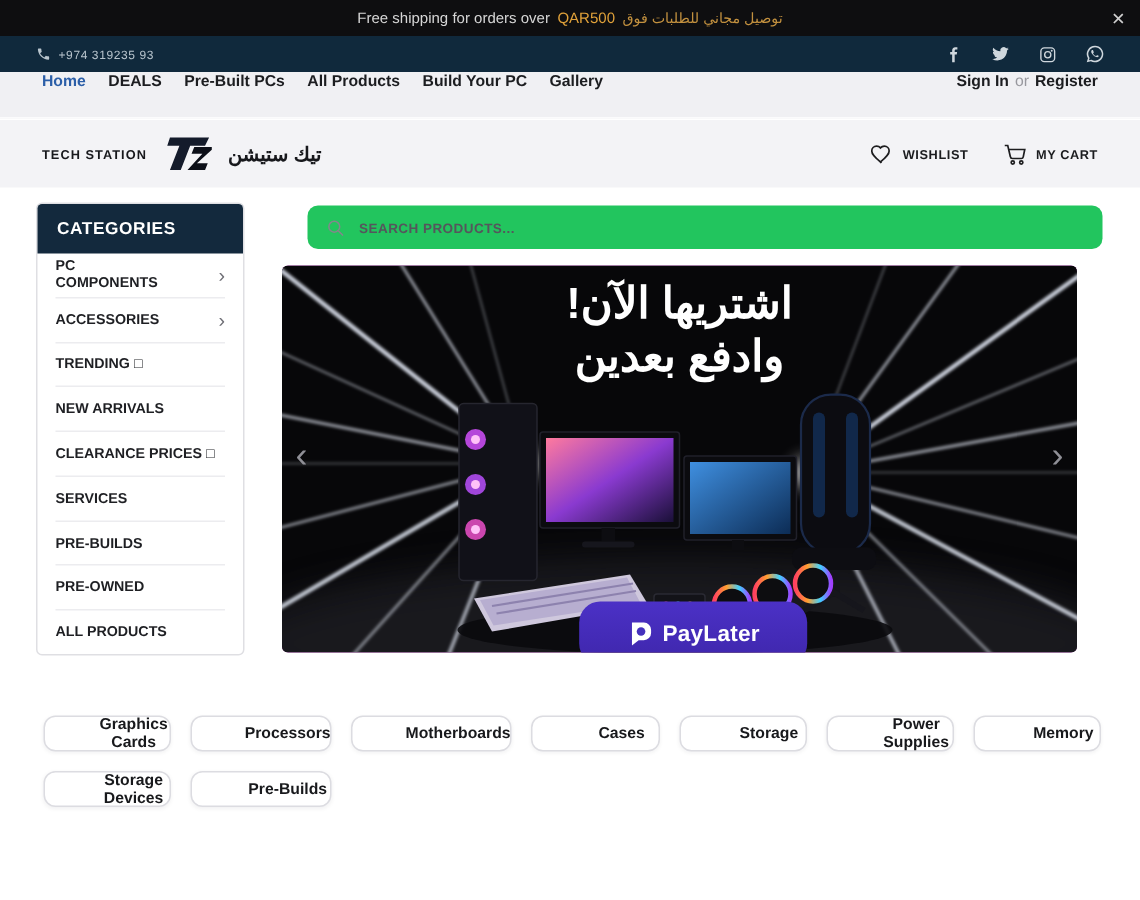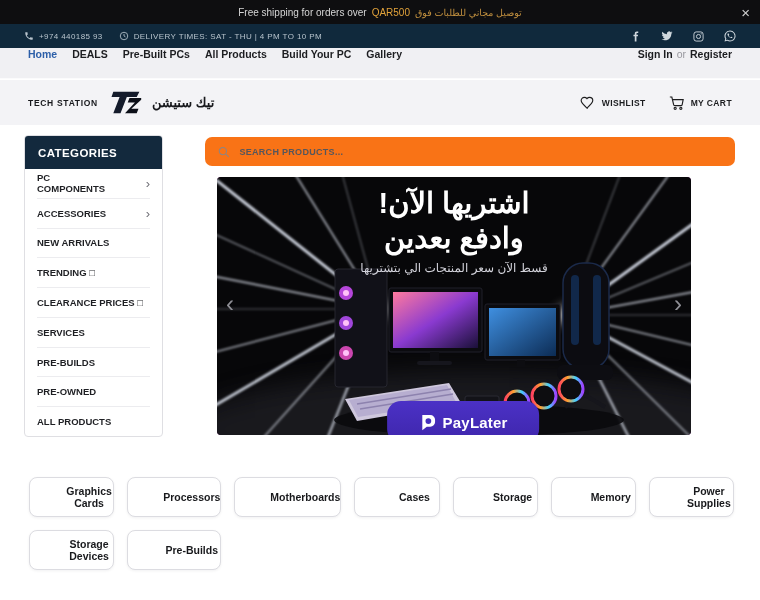--- a/index.html
+++ b/index.html
@@ -71,32 +71,32 @@
   .sidebar-item {
     flex:1; display:flex; align-items:center; justify-content:space-between;
     border-bottom:1px solid #ececef; font-size:9.5px; font-weight:bold;
     color:#1e1f23; cursor:pointer;gap:26px;
   }
   .sidebar-item:last-child { border-bottom:none; }
   .sidebar-item .chev { color:#6f6f76; font-size:13px; font-weight:normal; }
   
   .searchbar {
     position:absolute; left:205px; top:137px; width:530px; height:29px;
-    background:#f97316; border-radius:7px; display:flex; align-items:center;
+    background:#22c55e; border-radius:7px; display:flex; align-items:center;
     padding:0 12px; gap:9px;
   }
   .searchbar input {
     border:none; background:transparent; outline:none; width:100%;
     font-size:9px; letter-spacing:.3px; color:#333;
     font-family:"Liberation Sans", sans-serif; font-weight:600;
   }
   .searchbar input::placeholder { color:#55565c; opacity:1; }
   
   .banner {
-    position:absolute; left:217px; top:177px; width:474px; height:258px;
+    position:absolute; left:188px; top:177px; width:530px; height:258px;
     background:#701a75; border-radius:4px; overflow:hidden;
   }
   .banner-scene { position:absolute; inset:0; }
   .banner-copy { position:absolute; top:9px; left:0; right:0; text-align:center;
     color:#fff; direction:rtl; z-index:2; }
   .headline { font-size:29px; font-weight:bold; line-height:35px; }
   .subtitle { margin-top:5px; font-size:12px; color:#d2d2da; font-weight:normal; }
   .pl-pill {
     position:absolute; left:50%; transform:translateX(-44%); top:224px;
     width:152px; height:42px; background:linear-gradient(#4b31c6,#3e26ab);
@@ -109,21 +109,21 @@
     color:#8f8f96; cursor:pointer; line-height:1; z-index:4;
     background:none; border:none; font-family:inherit;
   }
   .arrow-prev { left:9px; } .arrow-next { right:9px; }
   
   .quicklinks {
     position:absolute; left:29px; top:477px; width:705px;
     display:grid; grid-template-columns:repeat(7,1fr); gap:13px;
   }
   .ql-btn {
-    height:40px; background:#fff; border:1px solid #dcdce1; border-radius:8px;
+    height:24px; background:#fff; border:1px solid #dcdce1; border-radius:8px;
     box-shadow:0 1px 3px rgba(20,20,30,.06); display:flex; align-items:center;
     justify-content:center; font-size:10.5px; font-weight:600; color:#18191c;
     cursor:pointer; font-family:inherit;padding-left:35px;
   }
 </style>
 </head>
 <body>
 
 <div class="announce">
   <span>Free shipping for orders over</span>
@@ -131,28 +131,21 @@
   <span class="ar">توصيل مجاني للطلبات فوق</span>
   <button class="announce-close">×</button>
 </div>
 
 <div class="infobar">
   <div class="infobar-left">
     <span class="info-item">
       <svg width="10" height="10" viewBox="0 0 24 24" fill="#b8c4cd">
           <path d="M6.6 10.8c1.4 2.8 3.8 5.1 6.6 6.6l2.2-2.2c.3-.3.7-.4 1-.2 1.1.4 2.3.6 3.6.6.6 0 1 .4 1 1V20c0 .6-.4 1-1 1C10.8 21 3 13.2 3 4c0-.6.4-1 1-1h3.5c.6 0 1 .4 1 1 0 1.2.2 2.4.6 3.6.1.3 0 .7-.2 1l-2.3 2.2z"></path>
         </svg>
-      <span>+974 440185 93</span>
-    </span>
-    <span class="info-item">
-      <svg width="10" height="10" viewBox="0 0 24 24" fill="none" stroke="#b8c4cd" stroke-width="2">
-          <circle cx="12" cy="12" r="9"></circle>
-          <path d="M12 7v5l3.5 2"></path>
-        </svg>
-      <span>DELIVERY TIMES: SAT - THU | 4 PM TO 10 PM</span>
+      <span>+974 319235 93</span>
     </span>
   </div>
   <div class="social">
     <svg width="11" height="11" viewBox="0 0 24 24" fill="#cfd7dd">
         <path d="M15.5 4.5H18V1h-3c-3 0-4.6 2-4.6 4.8V8H7.5v3.5h2.9V23h3.7V11.5h3l.5-3.5h-3.5V6c0-1 .4-1.5 1.4-1.5z"></path>
       </svg>
     <svg width="12" height="12" viewBox="0 0 24 24" fill="#cfd7dd">
         <path d="M23 4.9c-.8.4-1.7.6-2.6.8a4.5 4.5 0 0 0 2-2.5c-.9.5-1.8.9-2.9 1.1a4.5 4.5 0 0 0-7.7 4.1A12.8 12.8 0 0 1 2.5 3.7a4.5 4.5 0 0 0 1.4 6 4.4 4.4 0 0 1-2-.6v.1a4.5 4.5 0 0 0 3.6 4.4 4.5 4.5 0 0 1-2 .1 4.5 4.5 0 0 0 4.2 3.1A9 9 0 0 1 1 18.6a12.7 12.7 0 0 0 6.9 2c8.3 0 12.8-6.9 12.8-12.8v-.6c.9-.6 1.6-1.4 2.3-2.3z"></path>
       </svg>
     <svg width="11" height="11" viewBox="0 0 24 24" fill="none" stroke="#cfd7dd" stroke-width="2">
@@ -214,24 +207,24 @@
   <ul class="sidebar-list">
     <li class="sidebar-item">
       <span>PC COMPONENTS</span>
       <span class="chev">›</span>
     </li>
     <li class="sidebar-item">
       <span>ACCESSORIES</span>
       <span class="chev">›</span>
     </li>
     <li class="sidebar-item">
+      <span>TRENDING □</span>
+    </li>
+    <li class="sidebar-item">
       <span>NEW ARRIVALS</span>
-    </li>
-    <li class="sidebar-item">
-      <span>TRENDING □</span>
     </li>
     <li class="sidebar-item">
       <span>CLEARANCE PRICES □</span>
     </li>
     <li class="sidebar-item">
       <span>SERVICES</span>
     </li>
     <li class="sidebar-item">
       <span>PRE-BUILDS</span>
     </li>
@@ -350,38 +343,37 @@
       <circle cx="272" cy="234" r="2" fill="#e04040"></circle>
 
     <circle cx="300" cy="226" r="12" fill="#0d0d10" stroke="url(#rainbow)" stroke-width="3"></circle>
     <circle cx="327" cy="219" r="12" fill="#0d0d10" stroke="url(#rainbow)" stroke-width="3"></circle>
     <circle cx="354" cy="212" r="12" fill="#0d0d10" stroke="url(#rainbow)" stroke-width="3"></circle>
   </svg>
 
   <div class="banner-copy">
     <div class="headline">اشتريها الآن!</div>
     <div class="headline">وادفع بعدين</div>
-    <div class="subtitle">قسط الآن سعر المنتجات الي بتشتريها</div>
   </div>
 
   <div class="pl-pill">
     <svg width="17" height="17" viewBox="0 0 16 16">
       <path d="M2.5 1h8a4.5 4.5 0 0 1 4.5 4.5v2A4.5 4.5 0 0 1 10.5 12H7.2L3 15.3V12 1z" fill="#ffffff"></path>
       <circle cx="8.7" cy="6.6" r="2.7" fill="#4430bd"></circle>
     </svg>
     <span class="pl-text">PayLater</span>
   </div>
 
   <button class="banner-arrow arrow-prev">‹</button>
   <button class="banner-arrow arrow-next">›</button>
 </div>
 
 <div class="quicklinks">
   <button class="ql-btn">Graphics Cards</button>
   <button class="ql-btn">Processors</button>
   <button class="ql-btn">Motherboards</button>
   <button class="ql-btn">Cases</button>
   <button class="ql-btn">Storage</button>
+  <button class="ql-btn">Power Supplies</button>
   <button class="ql-btn">Memory</button>
-  <button class="ql-btn">Power Supplies</button>
   <button class="ql-btn">Storage Devices</button>
   <button class="ql-btn">Pre-Builds</button>
 </div>
 
 </body></html>

